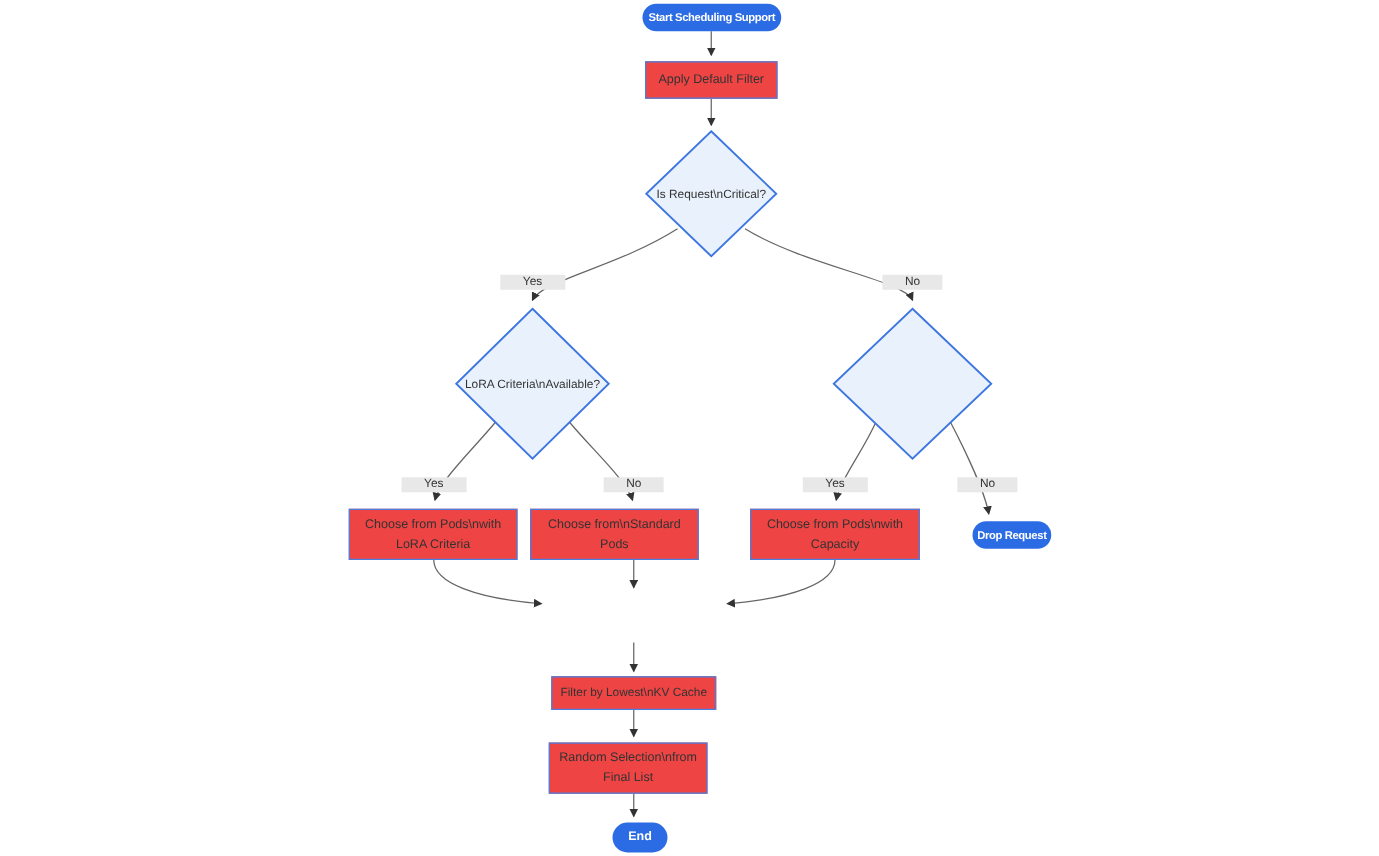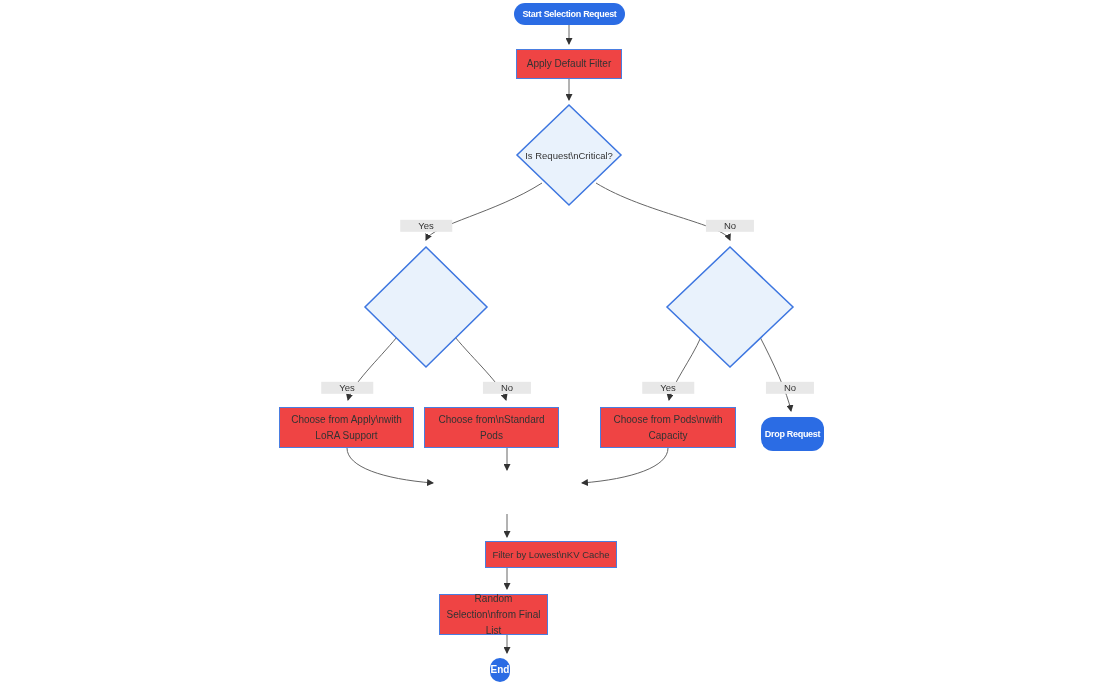--- a/index.html
+++ b/index.html
@@ -14,21 +14,21 @@
     position:absolute;display:flex;align-items:center;justify-content:center;
     text-align:center;font-size:10px;line-height:1.6;color:#333333;box-sizing:border-box;
   }
   .rect{background:#ef4444;border:1.5px solid #4a7de0;padding:0 6px;}
   .pill{
     background:#2b6ce4;color:#ffffff;border-radius:12px;font-weight:bold;
     font-size:9px;letter-spacing:-0.3px;line-height:1;white-space:nowrap;overflow:hidden;
   }
   .dlabel{position:absolute;display:flex;align-items:center;justify-content:center;
     white-space:nowrap;font-size:9.5px;color:#333333;}
-  .nowrap{white-space:nowrap;font-size:9.5px;padding:0 2px;margin-left:44px;}
+  .nowrap{white-space:nowrap;font-size:9.5px;padding:0 2px;}
   .edge-label{
     position:absolute;transform:translate(-50%,-50%);background:#e8e8e8;
     padding:0 18px;font-size:9.5px;color:#333333;line-height:1.3;
   }
 </style>
 </head>
 <body>
 
 <div class="canvas">
 
@@ -52,42 +52,43 @@
     <path class="edge" d="M668,448 C668,467 632,479 582,483" marker-end="url(#arrowhead)"></path>
     <path class="edge" d="M507,514 L507,537" marker-end="url(#arrowhead)"></path>
     <path class="edge" d="M507,568 L507,589" marker-end="url(#arrowhead)"></path>
     <path class="edge" d="M507,634 L507,653" marker-end="url(#arrowhead)"></path>
 
     <polygon class="diamond" points="569,105 621,155 569,205 517,155"></polygon>
     <polygon class="diamond" points="426,247 487,307 426,367 365,307"></polygon>
     <polygon class="diamond" points="730,247 793,307 730,367 667,307"></polygon>
   </svg>
 
-  <div class="node pill" style="left:514px;top:3px;width:111px;height:22px">Start Selection Request</div>
+  <div class="node pill" style="left:514px;top:3px;width:111px;height:22px">Start Scheduling Support</div>
 
   <div class="node rect" style="left:516px;top:49px;width:106px;height:30px">Apply Default Filter</div>
 
   <div class="dlabel" style="left:489px;top:145px;width:160px;height:20px">Is Request\nCritical?</div>
 
+  <div class="dlabel" style="left:346px;top:297px;width:160px;height:20px">LoRA Criteria\nAvailable?</div>
 
 
-  <div class="node rect" style="left:279px;top:407px;width:135px;height:41px">Choose from Apply\nwith LoRA Support</div>
+  <div class="node rect" style="left:279px;top:407px;width:135px;height:41px">Choose from Pods\nwith LoRA Criteria</div>
 
   <div class="node rect" style="left:424px;top:407px;width:135px;height:41px">Choose from\nStandard Pods</div>
 
   <div class="node rect" style="left:600px;top:407px;width:136px;height:41px">Choose from Pods\nwith Capacity</div>
 
-  <div class="node pill" style="left:761px;top:417px;width:63px;height:34px">Drop Request</div>
+  <div class="node pill" style="left:778px;top:417px;width:63px;height:22px">Drop Request</div>
 
 
   <div class="node rect nowrap" style="left:441px;top:541px;width:132px;height:27px">Filter by Lowest\nKV Cache</div>
 
-  <div class="node rect" style="left:439px;top:594px;width:109px;height:41px">Random Selection\nfrom Final List</div>
+  <div class="node rect" style="left:439px;top:594px;width:127px;height:41px">Random Selection\nfrom Final List</div>
 
-  <div class="node pill" style="left:490px;top:658px;width:20px;height:24px;font-size:10px;letter-spacing:0">End</div>
+  <div class="node pill" style="left:490px;top:658px;width:44px;height:24px;font-size:10px;letter-spacing:0">End</div>
 
   <span class="edge-label" style="left:426px;top:226px">Yes</span>
   <span class="edge-label" style="left:730px;top:226px">No</span>
   <span class="edge-label" style="left:347px;top:388px">Yes</span>
   <span class="edge-label" style="left:507px;top:388px">No</span>
   <span class="edge-label" style="left:668px;top:388px">Yes</span>
   <span class="edge-label" style="left:790px;top:388px">No</span>
 
 </div>
 

